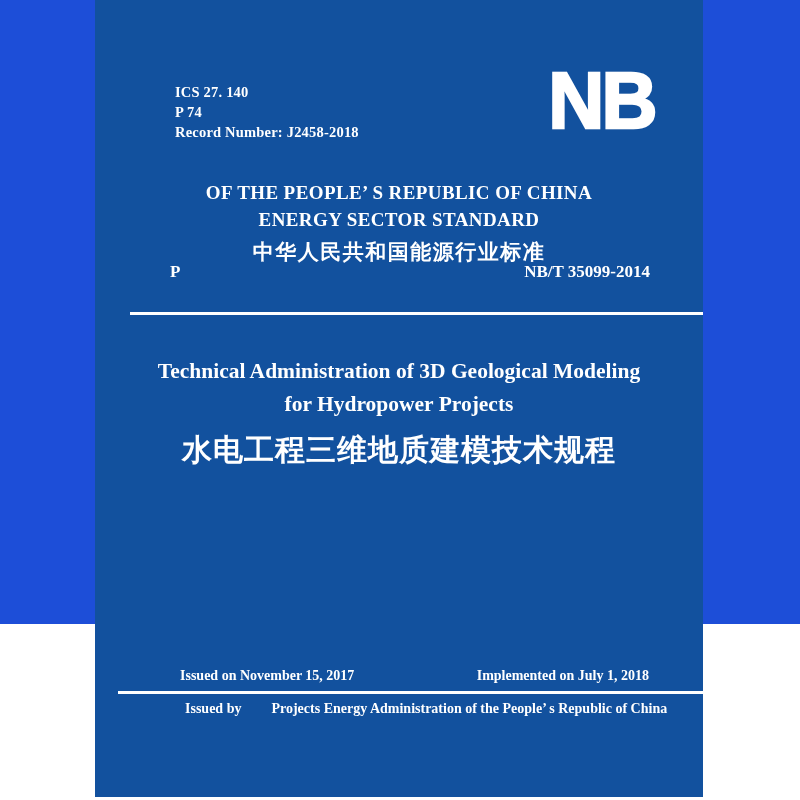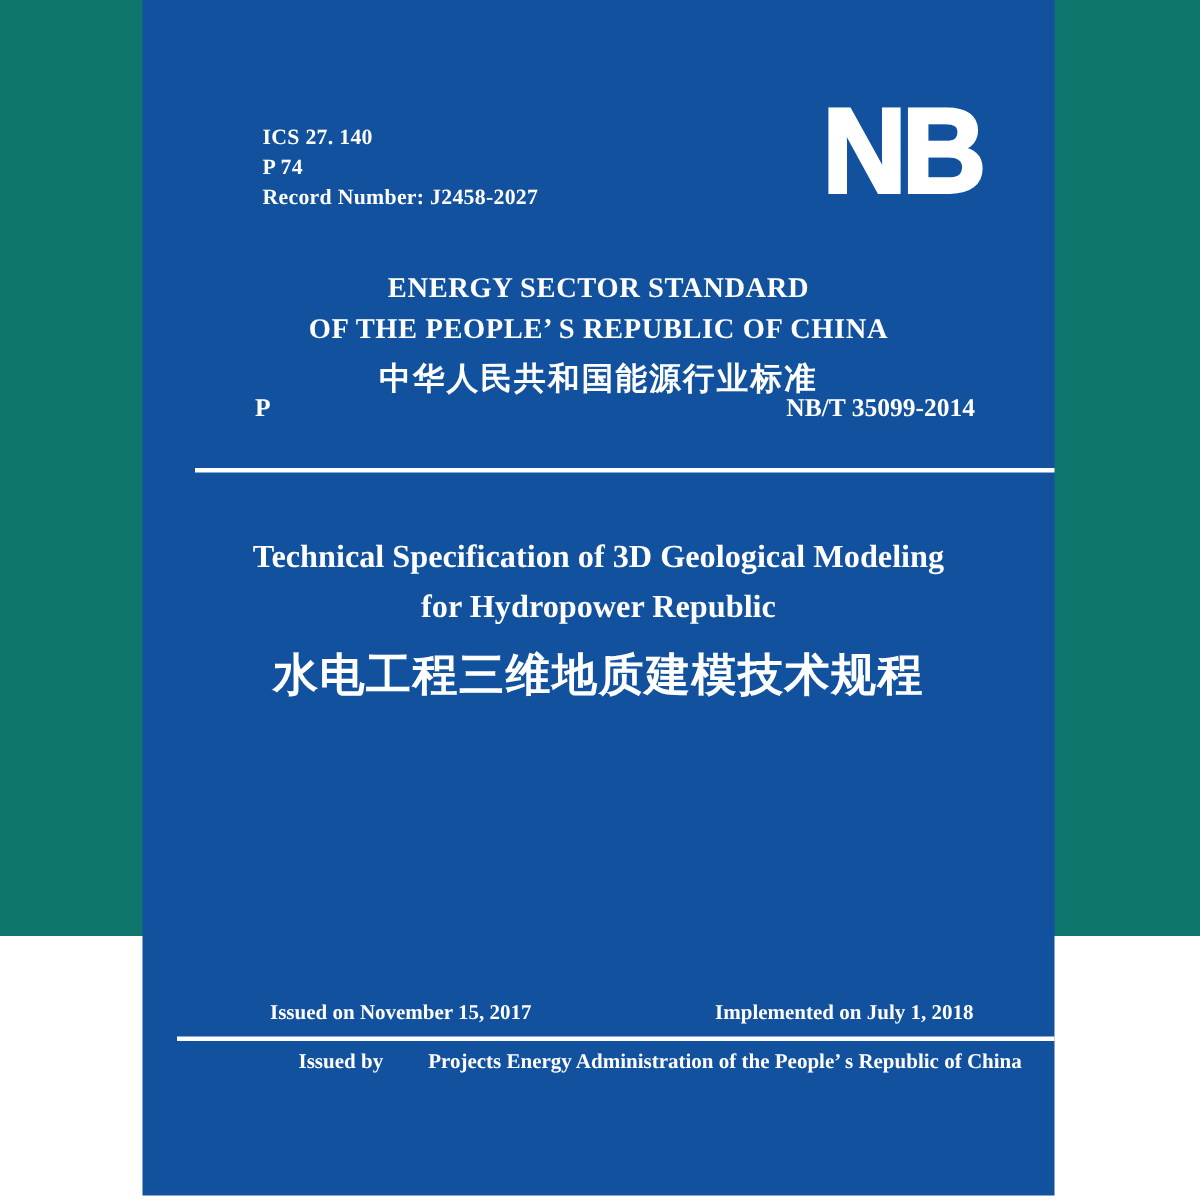--- a/index.html
+++ b/index.html
@@ -6,21 +6,21 @@
   html, body { margin: 0; padding: 0; }
   body {
     width: 800px; height: 800px;
     background: #ffffff;
     font-family: "Liberation Serif", "DejaVu Serif", serif;
     overflow: hidden;
   }
   #page {
     position: relative;
     width: 800px; height: 624px;
-    background: #0f766e;
+    background: #1d4ed8;
   }
   .cover {
     position: absolute;
     left: 95px; top: 0;
     width: 608px; height: 797px;
     background: #12519e;
     color: #ffffff;
   }
   
   .ics-block {
@@ -110,54 +110,53 @@
     font-weight: bold;
     white-space: nowrap;
   }
   .issuedby-row {
     position: absolute;
     top: 701px; left: 90px; right: 40px;
     display: flex;
     font-size: 14px;
     font-weight: bold;
     white-space: nowrap;
-    margin-left: 14px;
   }
   .issuedby-row .gap { width: 30px; flex: 0 0 auto; }
 </style>
 </head>
 <body>
 
 <div id="page">
   <div class="cover">
 
     <div class="ics-block">
       <div>ICS 27. 140</div>
       <div>P 74</div>
-      <div>Record Number: J2458-2027</div>
+      <div>Record Number: J2458-2018</div>
     </div>
 
     <div class="nb-logo">NB</div>
 
     <div class="heading-block">
+      <div class="heading-en">OF THE PEOPLE’ S REPUBLIC OF CHINA</div>
       <div class="heading-en">ENERGY SECTOR STANDARD</div>
-      <div class="heading-en">OF THE PEOPLE’ S REPUBLIC OF CHINA</div>
       <div class="heading-zh">中华人民共和国能源行业标准</div>
     </div>
 
     <div class="code-row">
       <span>P</span>
       <span>NB/T 35099-2014</span>
     </div>
 
     <div class="rule rule-top"></div>
 
     <div class="title-block">
-      <div class="title-en">Technical Specification of 3D Geological Modeling</div>
-      <div class="title-en">for Hydropower Republic</div>
+      <div class="title-en">Technical Administration of 3D Geological Modeling</div>
+      <div class="title-en">for Hydropower Projects</div>
       <div class="title-zh">水电工程三维地质建模技术规程</div>
     </div>
 
     <div class="dates-row">
       <span>Issued on November 15, 2017</span>
       <span>Implemented on July 1, 2018</span>
     </div>
 
     <div class="rule rule-bottom"></div>
 

